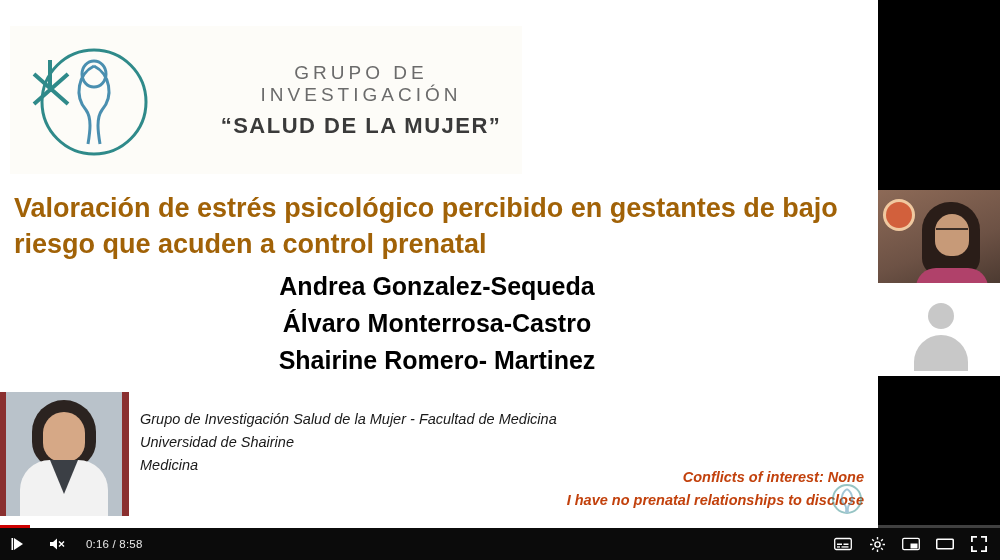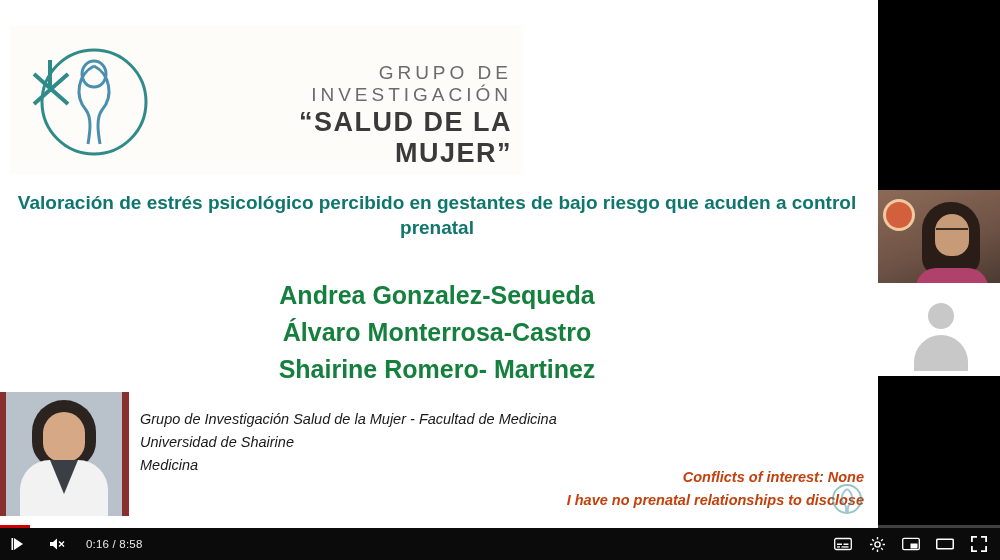--- a/index.html
+++ b/index.html
@@ -40,58 +40,58 @@
   }
   #logo-mark {
     position: absolute;
     left: 18px;
     top: 14px;
     width: 124px;
     height: 120px;
   }
   #logo-text {
     position: absolute;
-    left: 172px;
+    left: 186px;
     top: 36px;
     width: 330px;
-    text-align: right;
+    text-align: center;
   }
   .logo-line1 {
     font-size: 19px;
     letter-spacing: 4px;
     color: #6b6b6b;
     font-weight: 400;
   }
   .logo-line2 {
-    font-size: 27px;
+    font-size: 22px;
     letter-spacing: 1.5px;
     color: #3a3a3a;
     font-weight: 700;
-    margin-top: 1px;
+    margin-top: 7px;
   }
 
   #slide-title {
     position: absolute;
     left: 14px;
     top: 190px;
     width: 846px;
-    text-align: center;
-    color: #0f766e;
-    font-size: 19px;
+    text-align: left;
+    color: #a16207;
+    font-size: 27px;
     font-weight: 700;
     line-height: 1.34;
   }
 
   #authors {
     position: absolute;
     left: 14px;
-    top: 277px;
+    top: 268px;
     width: 846px;
     text-align: center;
-    color: #15803d;
+    color: #000000;
     font-size: 25px;
     font-weight: 700;
     line-height: 1.47;
   }
 
   #affiliation {
     position: absolute;
     left: 140px;
     top: 408px;
     color: #1a1a1a;

